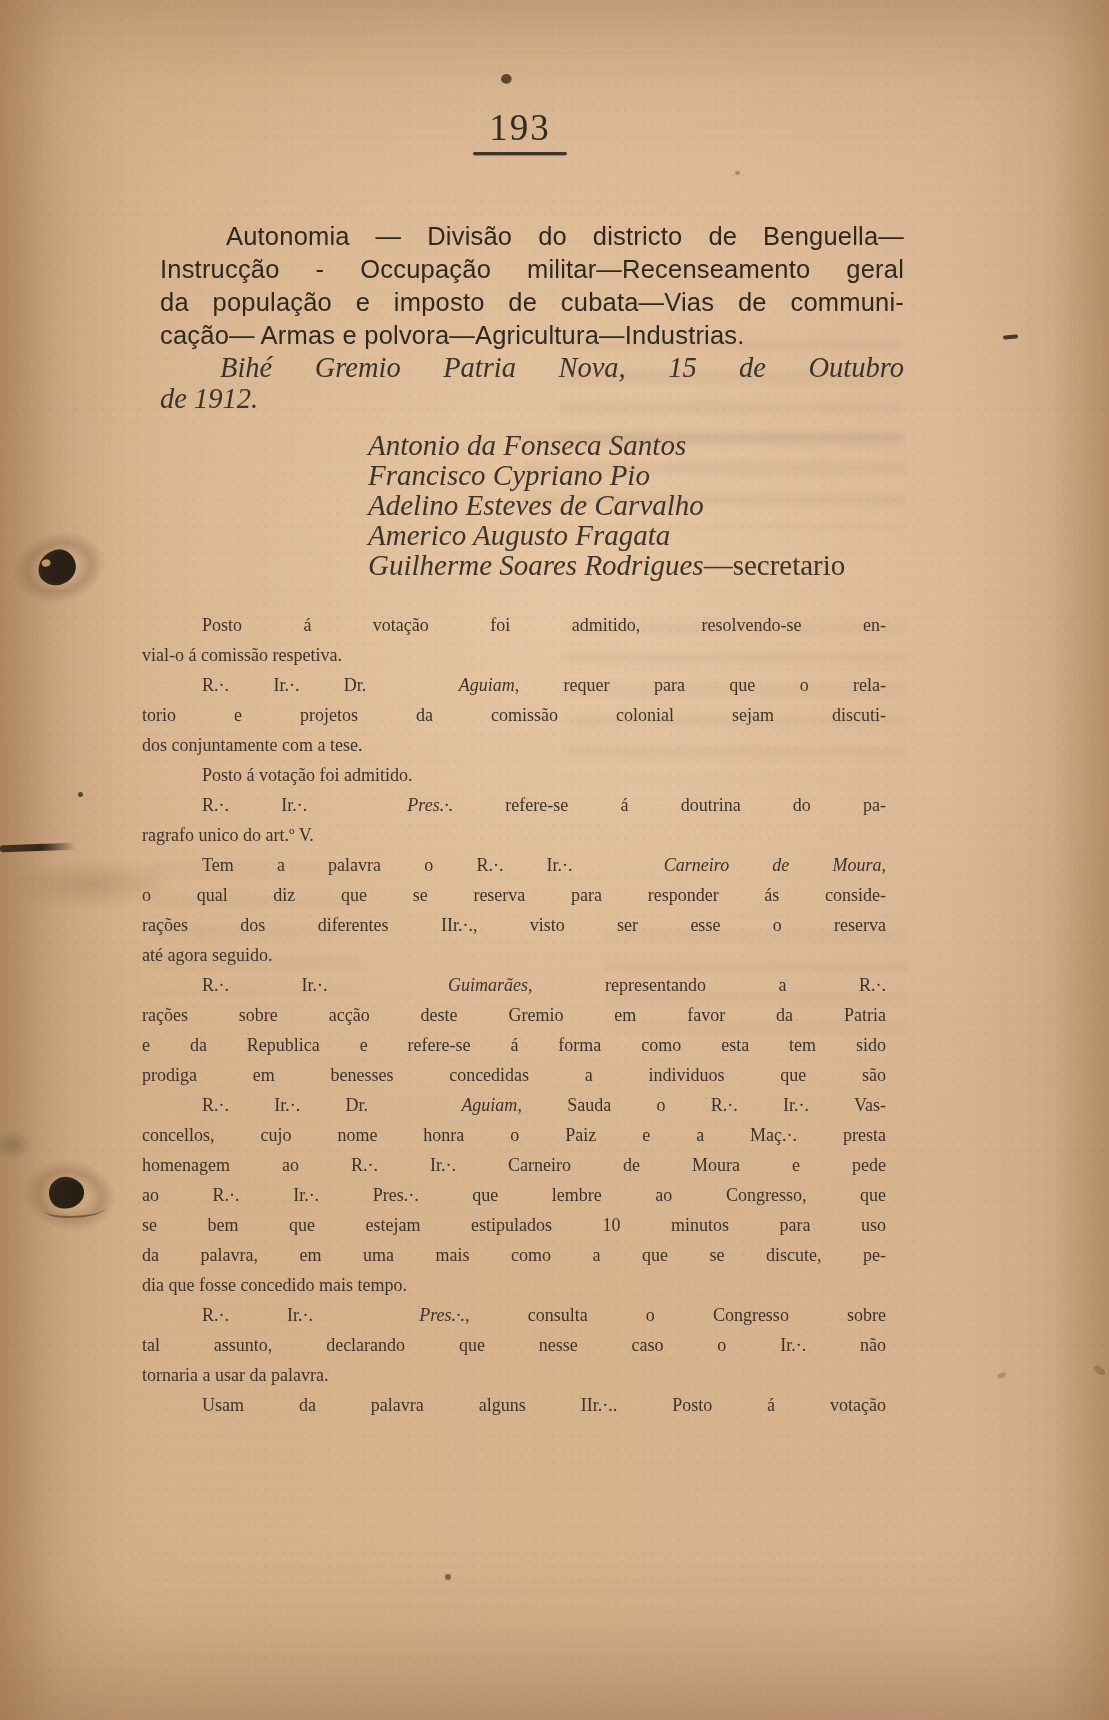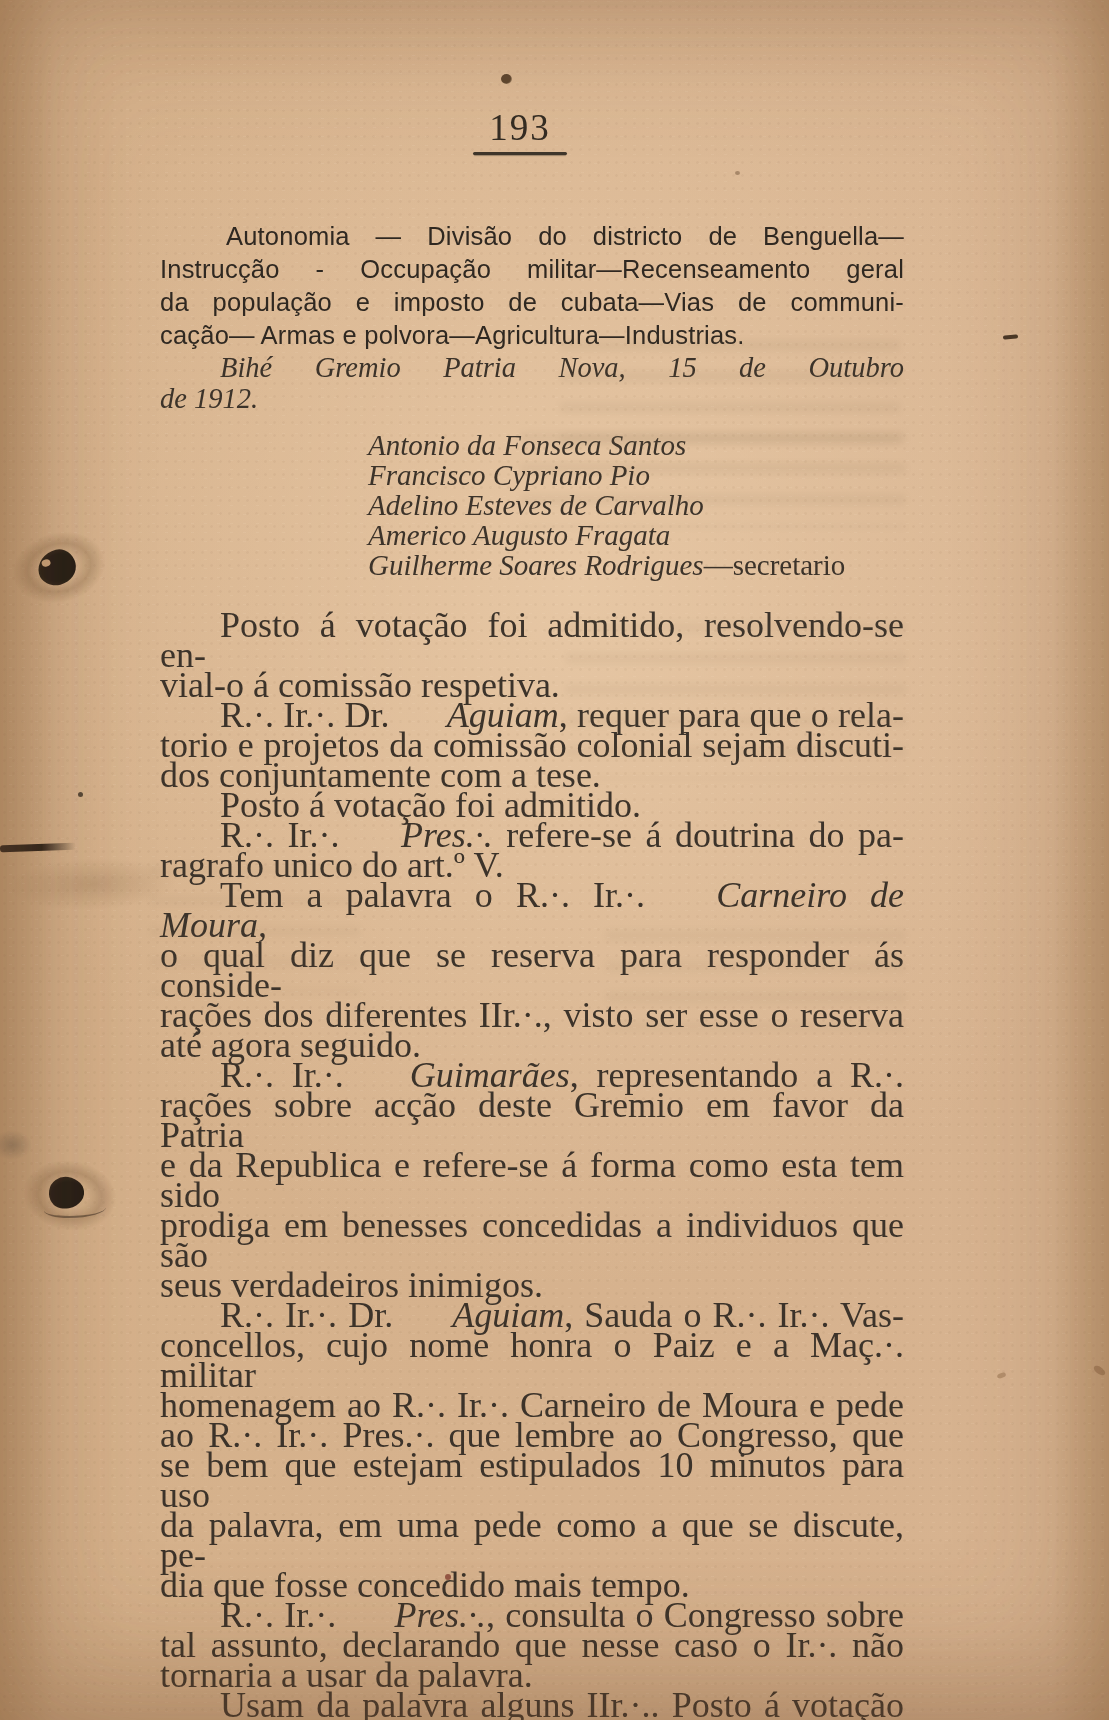--- a/index.html
+++ b/index.html
@@ -40,21 +40,21 @@
 
   .heading{
     position:absolute;top:220px;left:160px;width:744px;
     font-family:"Liberation Sans", sans-serif;font-weight:normal;
     font-size:25.5px;line-height:33px;color:#2f2821;letter-spacing:.2px;
   }
   .dateline{position:absolute;top:352px;left:160px;width:744px;font-size:28.5px;line-height:31px;font-style:italic;}
   .signatures{position:absolute;top:430px;left:320px;font-size:29px;line-height:30px;}
   .signatures em{font-style:italic;}
   .signatures .suffix{font-style:normal;}
-  .body{position:absolute;top:610px;left:160px;width:744px;font-size:36px;line-height:30px;}
+  .body{position:absolute;top:610px;left:142px;width:744px;font-size:18px;line-height:30px;}
   .line{white-space:normal;}
   .line.just{text-align:justify;text-align-last:justify;}
   .line.indent{text-indent:60px;}
   .heading .line.indent{text-indent:66px;}
   em{font-style:italic;margin-left:48px;}
 
   
   .art{position:absolute;pointer-events:none;}
   .dot-top{left:501px;top:74px;width:11px;height:10px;border-radius:50%;
     background:radial-gradient(circle at 45% 45%, #5e462f 0 55%, rgba(94,70,47,.25) 80%, transparent 100%);}
@@ -127,27 +127,26 @@
       <div class="line indent just"><span>R.·. Ir.·. </span><em>Pres.·.</em><span> refere-se á doutrina do pa-</span></div>
       <div class="line"><span>ragrafo unico do art.º V.</span></div>
       <div class="line indent just"><span>Tem a palavra o R.·. Ir.·. </span><em>Carneiro de Moura,</em></div>
       <div class="line just"><span>o qual diz que se reserva para responder ás conside-</span></div>
       <div class="line just"><span>rações dos diferentes IIr.·., visto ser esse o reserva</span></div>
       <div class="line"><span>até agora seguido.</span></div>
       <div class="line indent just"><span>R.·. Ir.·. </span><em>Guimarães</em><span>, representando a R.·.</span></div>
       <div class="line just"><span>rações sobre acção deste Gremio em favor da Patria</span></div>
       <div class="line just"><span>e da Republica e refere-se á forma como esta tem sido</span></div>
       <div class="line just"><span>prodiga em benesses concedidas a individuos que são</span></div>
-      <div class="line"><span>seus verdadeiros inimigos.</span></div>
       <div class="line indent just"><span>R.·. Ir.·. Dr. </span><em>Aguiam</em><span>, Sauda o R.·. Ir.·. Vas-</span></div>
-      <div class="line just"><span>concellos, cujo nome honra o Paiz e a Maç.·. militar</span></div>
+      <div class="line just"><span>concellos, cujo nome honra o Paiz e a Maç.·. presta</span></div>
       <div class="line just"><span>homenagem ao R.·. Ir.·. Carneiro de Moura e pede</span></div>
       <div class="line just"><span>ao R.·. Ir.·. Pres.·. que lembre ao Congresso, que</span></div>
       <div class="line just"><span>se bem que estejam estipulados 10 minutos para uso</span></div>
-      <div class="line just"><span>da palavra, em uma pede como a que se discute, pe-</span></div>
+      <div class="line just"><span>da palavra, em uma mais como a que se discute, pe-</span></div>
       <div class="line"><span>dia que fosse concedido mais tempo.</span></div>
       <div class="line indent just"><span>R.·. Ir.·. </span><em>Pres.·.</em><span>, consulta o Congresso sobre</span></div>
       <div class="line just"><span>tal assunto, declarando que nesse caso o Ir.·. não</span></div>
       <div class="line"><span>tornaria a usar da palavra.</span></div>
       <div class="line indent just"><span>Usam da palavra alguns IIr.·.. Posto á votação</span></div>
     </div>
 
   <div class="ghost g1"></div>
   <div class="ghost g2"></div>
   <div class="ghost g3"></div>

